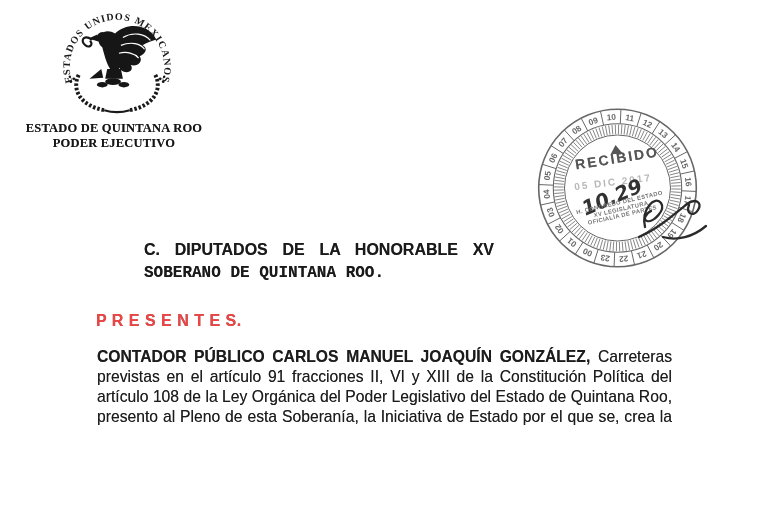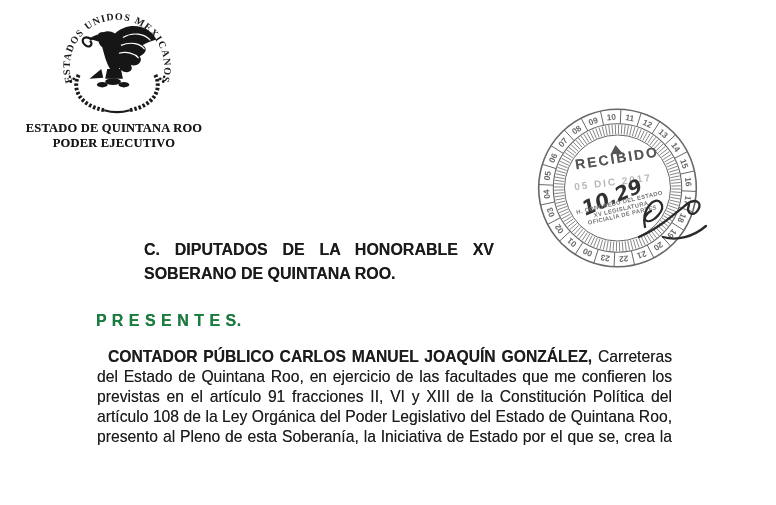--- a/index.html
+++ b/index.html
@@ -44,31 +44,31 @@
   }
   .stamp .sig{position:absolute;left:104px;top:88px;}
   
   .addressee{
     position:absolute;left:96px;top:238px;width:350px;
     font-size:16px;font-weight:bold;line-height:23.5px;color:#1a1a1a;
     text-shadow:0 0 .35px rgba(0,0,0,.6);
     margin-left:48px;
   }
   .jl{text-align:justify;text-align-last:justify;}
-  .ll{text-align:left;}
+  .ll{text-align:left;font-family:Liberation Mono, monospace;}
   .salutation{
     position:absolute;left:96px;top:312px;font-size:16px;font-weight:bold;
-    letter-spacing:.5px;color:#15803d;text-shadow:0 0 .35px rgba(0,0,0,.6);
+    letter-spacing:.5px;color:#ef4444;text-shadow:0 0 .35px rgba(0,0,0,.6);
   }
   .body-par{
     position:absolute;left:97px;top:347px;width:575px;
     font-size:15.7px;line-height:19.9px;color:#1c1c1c;
     text-shadow:0 0 .3px rgba(0,0,0,.55);
   }
-  .body-par .b{font-weight:bold;margin-left:11px;}
+  .body-par .b{font-weight:bold;}
 </style>
 </head>
 <body>
 
 <div class="page">
 
   <svg class="emblem" viewBox="0 0 120 116" xmlns="http://www.w3.org/2000/svg">
     <defs>
       <path id="arcPath" d="M 16.5,80.3 A 48,48 0 1 1 103.5,80.3" fill="none"></path>
     </defs>
@@ -308,19 +308,18 @@
 
   <div class="addressee">
     <div class="jl">C. DIPUTADOS DE LA HONORABLE XV</div>
     <div class="ll">SOBERANO DE QUINTANA ROO.</div>
   </div>
 
   <div class="salutation">P R E S E N T E S.</div>
 
   <div class="body-par">
     <div class="jl"><span class="b">CONTADOR PÚBLICO CARLOS MANUEL JOAQUÍN GONZÁLEZ,</span><span> Carreteras</span></div>
-    <div class="jl">del Estado de Quintana Roo, en ejercicio de las facultades que me confieren los</div>
     <div class="jl">previstas en el artículo 91 fracciones II, VI y XIII de la Constitución Política del</div>
     <div class="jl">artículo 108 de la Ley Orgánica del Poder Legislativo del Estado de Quintana Roo,</div>
     <div class="jl">presento al Pleno de esta Soberanía, la Iniciativa de Estado por el que se, crea la</div>
   </div>
 
 </div>
 
 </body></html>

